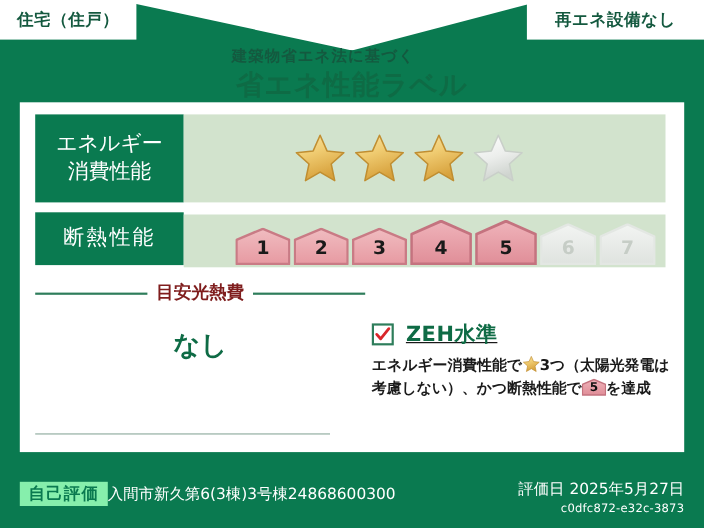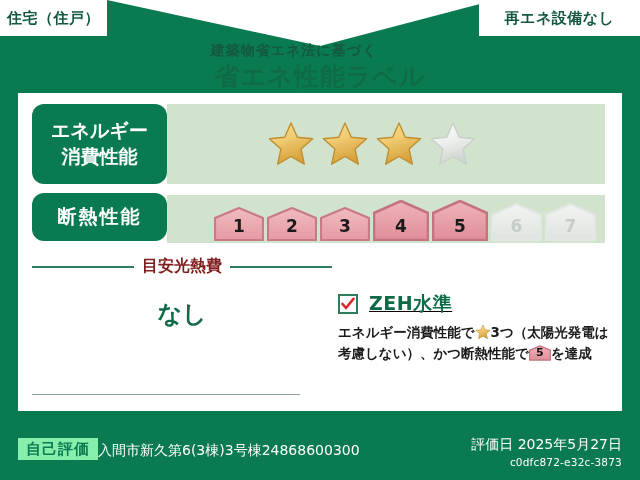--- a/index.html
+++ b/index.html
@@ -24,21 +24,21 @@
     background: #ffffff;
     color: #14593f;
     font-weight: bold;
     font-size: 15px;
     letter-spacing: 0.5px;
     display: flex;
     align-items: center;
     justify-content: center;
     box-sizing: border-box;
   }
-  #tag-left  { left: 0;  top: 0; width: 107px; height: 36px; }
+  #tag-left  { left: 0;  top: 0; width: 124px; height: 36px; }
   #tag-right { right: 0; top: 0; width: 161px; height: 36px; }
   #roof-wedge {
     position: absolute;
     left: 107px;
     top: 0;
     width: 388px;
     height: 46px;
     background: #ffffff;
     clip-path: polygon(0 0, 213px 46px, 388px 0, 388px 0, 0 0);
   }
@@ -73,27 +73,26 @@
     width: 604px;
     height: 318px;
     background: #ffffff;
   }
 
   
   .section-label {
     position: absolute;
     background: #0a7a50;
     color: #ffffff;
-    font-weight: bold;
+    font-weight: normal;
     display: flex;
     align-items: center;
     justify-content: center;
     text-align: center;
     line-height: 1.35;
-    border-radius: 12px;
   }
   #label-energy   { left: 14px;  top: 11px;  width: 135px; height: 80px;  font-size: 19px; }
   #label-thermal  { left: 14px;  top: 100px; width: 135px; height: 48px;  font-size: 19px; letter-spacing: 2px; }
 
   
   .value-band {
     position: absolute;
     background: #d2e3cd;
   }
   #band-energy  { left: 149px; top: 11px;  width: 438px; height: 80px; }

